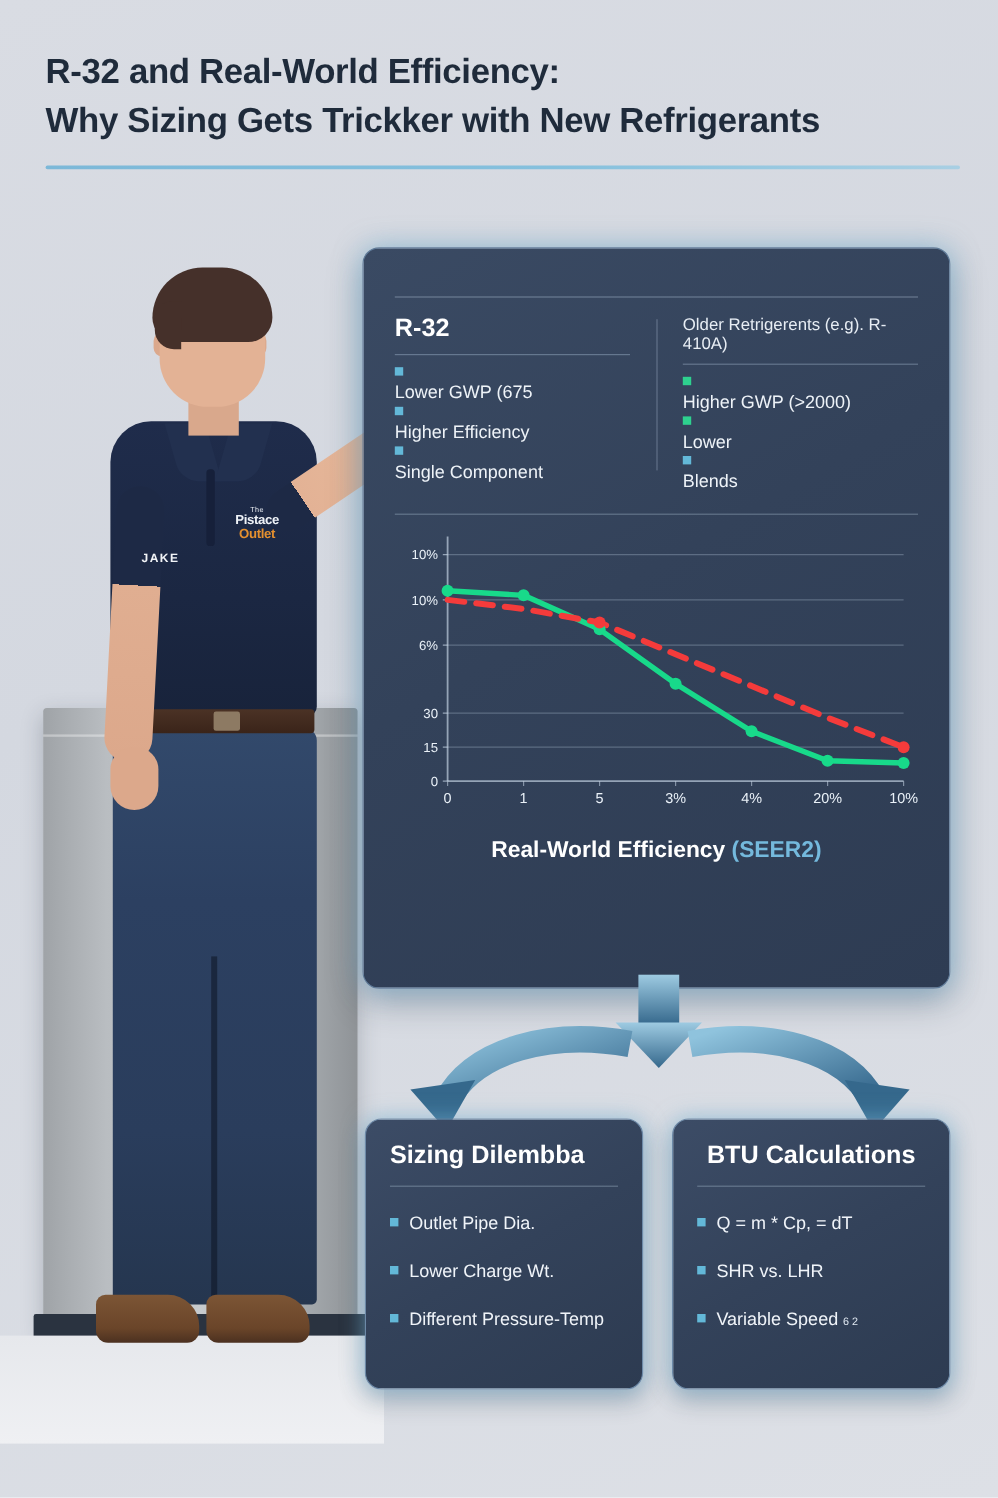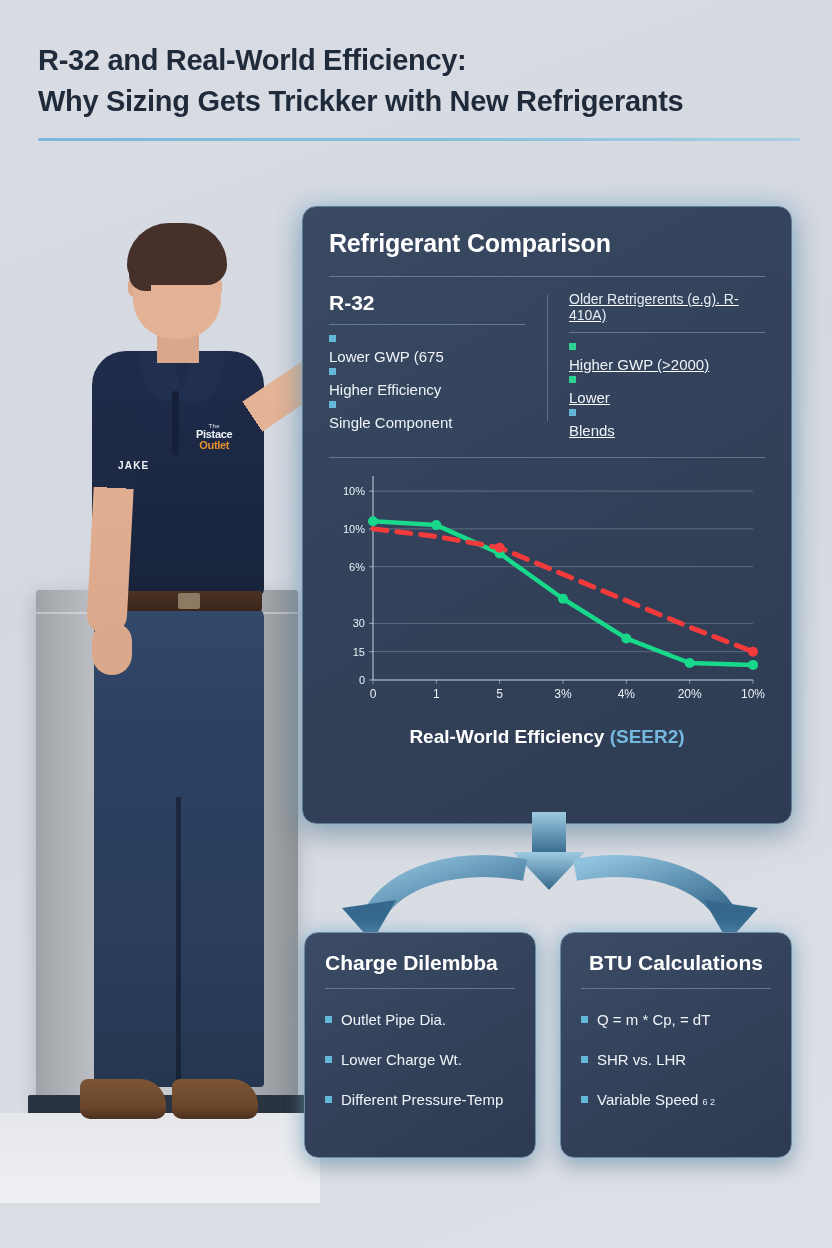--- a/index.html
+++ b/index.html
@@ -200,21 +200,21 @@
     color: #ffffff;
   }
   .panel-rule {
     margin-top: 18px; height: 1px;
     background: rgba(200,220,240,0.35);
   }
 
   .cols { display: flex; margin-top: 14px; position: relative; justify-content: center; }
   .col { flex: 1; }
   .col.left { padding-right: 18px; }
-  .col.right { padding-left: 26px; text-decoration: underline; }
+  .col.right { padding-left: 26px; }
   .col-divider {
     position: absolute; left: 50%; top: 4px; width: 1px; height: 126px;
     background: rgba(200,220,240,0.30);
   }
   .col-head-primary {
     font-size: 21px; font-weight: bold; color: #ffffff;
   }
   .col-head-secondary {
     font-size: 14px; color: #e7edf4; font-weight: normal;
   }
@@ -313,21 +313,20 @@
     <div class="name-tag">JAKE</div>
     <div class="logo-badge">
       <div class="logo-top">The</div>
       <div class="logo-mid">Pistace</div>
       <div class="logo-bot">Outlet</div>
     </div>
   </div>
 </div>
 
 <div class="panel">
-  <div class="panel-title">Refrigerant Comparison</div>
   <div class="panel-rule"></div>
 
   <div class="cols">
     <div class="col-divider"></div>
 
     <div class="col left">
       <div class="col-head-primary">R-32</div>
       <div class="col-rule"></div>
       <ul class="bullets">
         <li>
@@ -445,21 +444,21 @@
     </g>
 
     <g>
       <path d="M275,58 C340,46 405,62 428,106" stroke="url(#ag2)" stroke-width="22" fill="none" stroke-linecap="butt"></path>
       <polygon points="458,96 404,88 428,130" fill="#35688c"></polygon>
     </g>
   </svg>
 </div>
 
 <div class="card left-card">
-  <div class="card-title">Charge Dilembba</div>
+  <div class="card-title">Sizing Dilembba</div>
   <div class="card-rule"></div>
   <ul class="card-list">
     <li>
       <span class="bul"></span>
       <span>Outlet Pipe Dia.</span>
     </li>
     <li>
       <span class="bul"></span>
       <span>Lower Charge Wt.</span>
     </li>

